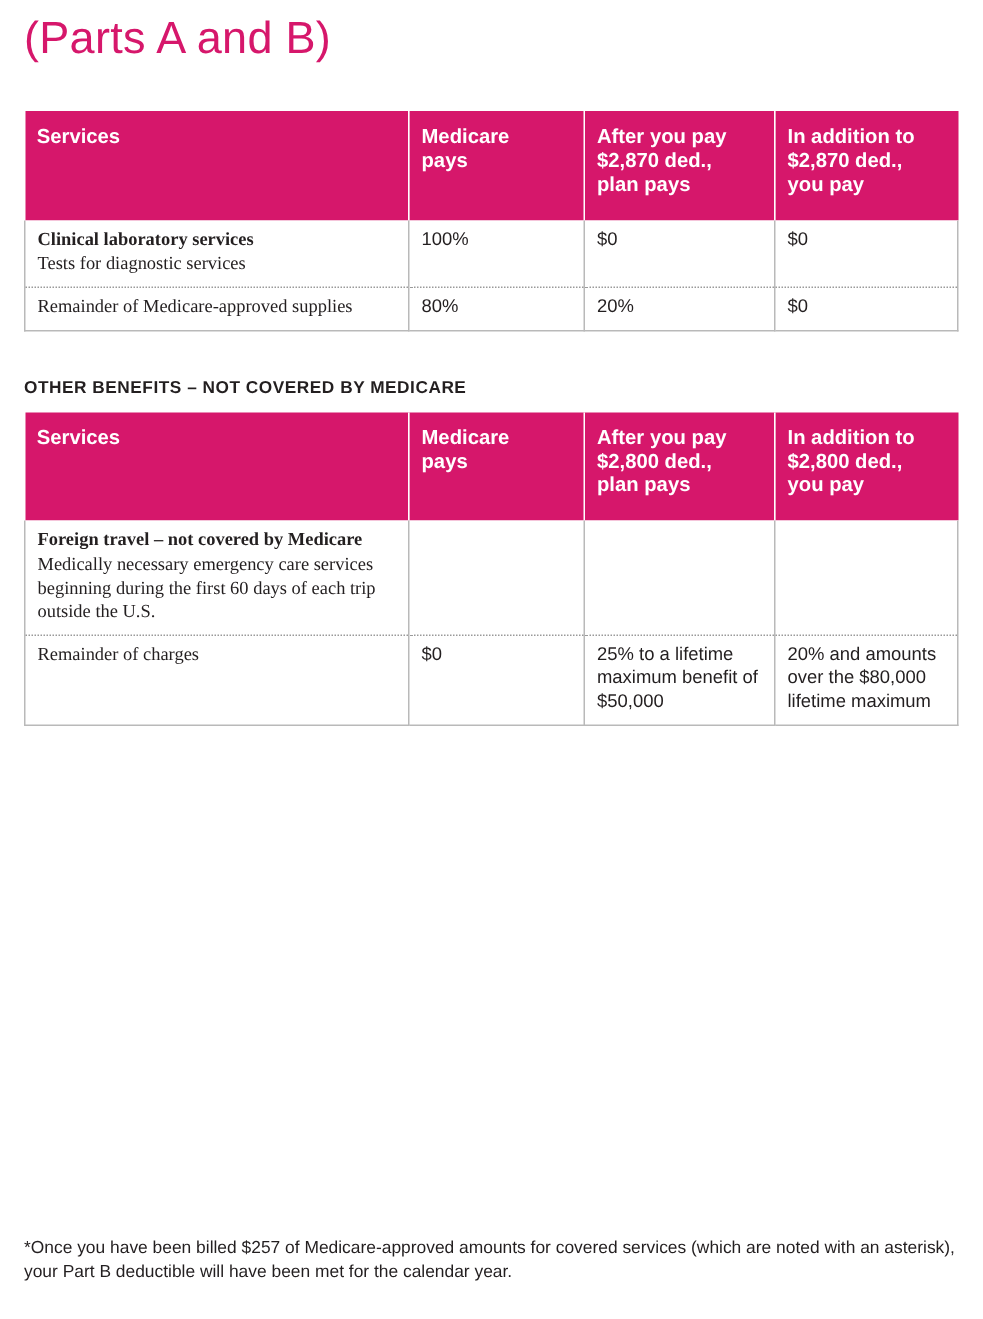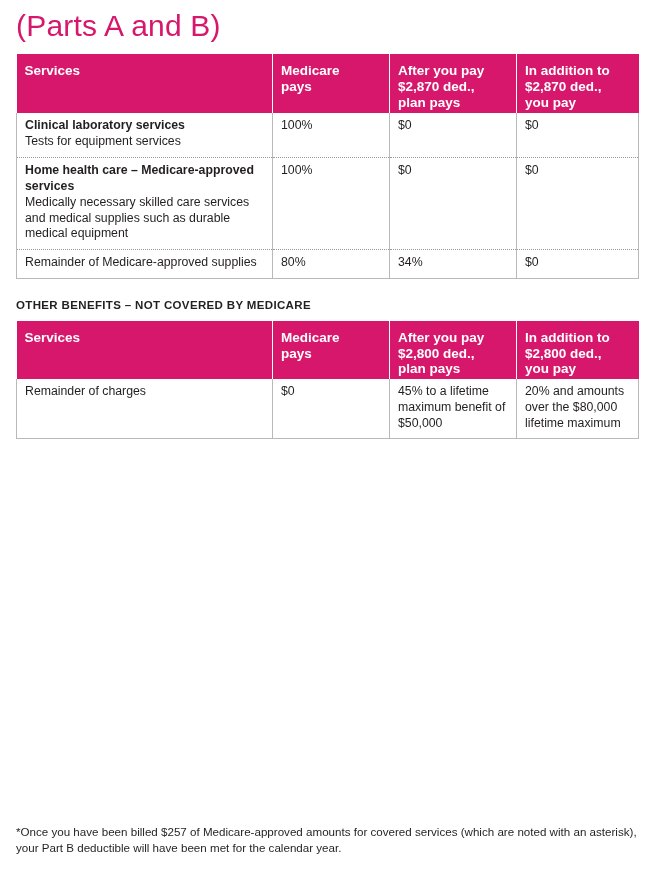--- a/index.html
+++ b/index.html
@@ -20,75 +20,75 @@
     width: 655px;
     height: 879px;
     box-sizing: border-box;
     padding: 0 16px;
   }
   .page-heading {
     font-size: 30px;
     color: #d6176b;
     font-weight: 400;
     letter-spacing: 0.2px;
-    margin: 8px 0 10px 0;
+    margin: 8px 0 30px 0;
     line-height: 1.2;
   }
   table.bt {
     border-collapse: collapse;
     width: 622px;
     table-layout: fixed;
     font-size: 12.3px;
   }
   table.bt col.c1 { width: 256px; }
   table.bt col.c2 { width: 117px; }
   table.bt col.c3 { width: 127px; }
   table.bt col.c4 { width: 122px; }
 
   table.bt thead th {
     background: #d6176b;
     color: #ffffff;
     font-size: 13.5px;
     font-weight: bold;
     text-align: left;
     vertical-align: top;
-    padding: 9px 8px 2px 8px;
+    padding: 9px 8px 16px 8px;
     line-height: 1.18;
     border-right: 1px solid #ffffff;
   }
   table.bt thead th:last-child { border-right: none; margin-top: 32px; }
 
   table.bt td {
     vertical-align: top;
     padding: 5px 8px 7px 8px;
     line-height: 1.27;
     border-right: 1px solid #b9b9b9;
     border-bottom: 1px dotted #9a9a9a;
     background: #ffffff;
   }
   table.bt td:last-child { border-right: 1px solid #b9b9b9; }
-  table.bt td.first { border-left: 1px solid #b9b9b9; }
+  table.bt td.first { border-left: 1px solid #b9b9b9; font-family: Liberation Serif, serif; }
   table.bt tr.last td { border-bottom: 1px solid #b9b9b9; }
 
   td.svc {
     background: #fbe7f0;
   }
   .svc-title {
     font-weight: bold;
     display: block;
     margin-bottom: 1px;
   }
   .svc-sub {
     display: block;
   }
   .section-label {
     font-size: 11.5px;
     font-weight: bold;
     letter-spacing: 0.35px;
-    margin: 20px 0 10px 0;
+    margin: 32px 0 10px 0;
     color: #231f20;
   }
   .footnote {
     position: absolute;
     left: 16px;
     right: 16px;
     top: 816px;
     font-size: 11.6px;
     line-height: 1.38;
     color: #231f20;
@@ -125,41 +125,32 @@
           <span>In addition to</span><br>
           <span>$2,870 ded.,</span><br>
           <span>you pay</span>
         </th>
       </tr>
     </thead>
     <tbody>
       <tr>
         <td class="svc first">
           <span class="svc-title">Clinical laboratory services</span>
-          <span class="svc-sub">Tests for equipment services</span>
+          <span class="svc-sub">Tests for diagnostic services</span>
         </td>
         <td>100%</td>
         <td>$0</td>
         <td>$0</td>
       </tr>
-      <tr>
-        <td class="svc first">
-          <span class="svc-title">Home health care – Medicare-approved services</span>
-          <span class="svc-sub">Medically necessary skilled care services and medical supplies such as durable medical equipment</span>
-        </td>
-        <td>100%</td>
-        <td>$0</td>
-        <td>$0</td>
-      </tr>
       <tr class="last">
         <td class="svc first">
           <span class="svc-sub">Remainder of Medicare-approved supplies</span>
         </td>
         <td>80%</td>
-        <td>34%</td>
+        <td>20%</td>
         <td>$0</td>
       </tr>
     </tbody>
   </table>
 
   <div class="section-label">OTHER BENEFITS – NOT COVERED BY MEDICARE</div>
 
   <table class="bt">
     <colgroup>
         <col class="c1">
@@ -180,26 +171,35 @@
           <span>plan pays</span>
         </th>
         <th>
           <span>In addition to</span><br>
           <span>$2,800 ded.,</span><br>
           <span>you pay</span>
         </th>
       </tr>
     </thead>
     <tbody>
+      <tr class="spacer-tall">
+        <td class="svc first">
+          <span class="svc-title">Foreign travel – not covered by Medicare</span>
+          <span class="svc-sub">Medically necessary emergency care services beginning during the first 60 days of each trip outside the U.S.</span>
+        </td>
+        <td></td>
+        <td></td>
+        <td></td>
+      </tr>
       <tr class="last">
         <td class="svc first">
           <span class="svc-sub">Remainder of charges</span>
         </td>
         <td>$0</td>
-        <td>45% to a lifetime maximum benefit of $50,000</td>
+        <td>25% to a lifetime maximum benefit of $50,000</td>
         <td>20% and amounts over the $80,000 lifetime maximum</td>
       </tr>
     </tbody>
   </table>
 
   <div class="footnote">*Once you have been billed $257 of Medicare-approved amounts for covered services (which are noted with an asterisk), your Part B deductible will have been met for the calendar year.</div>
 
 </div>
 
 </body></html>

